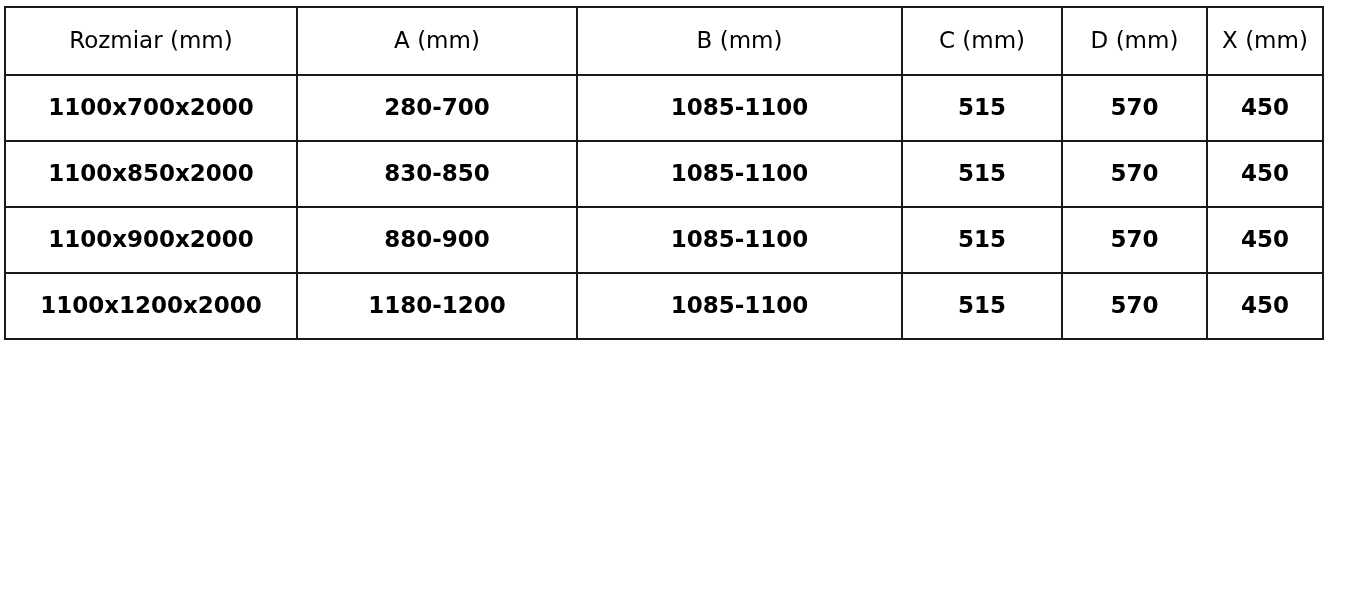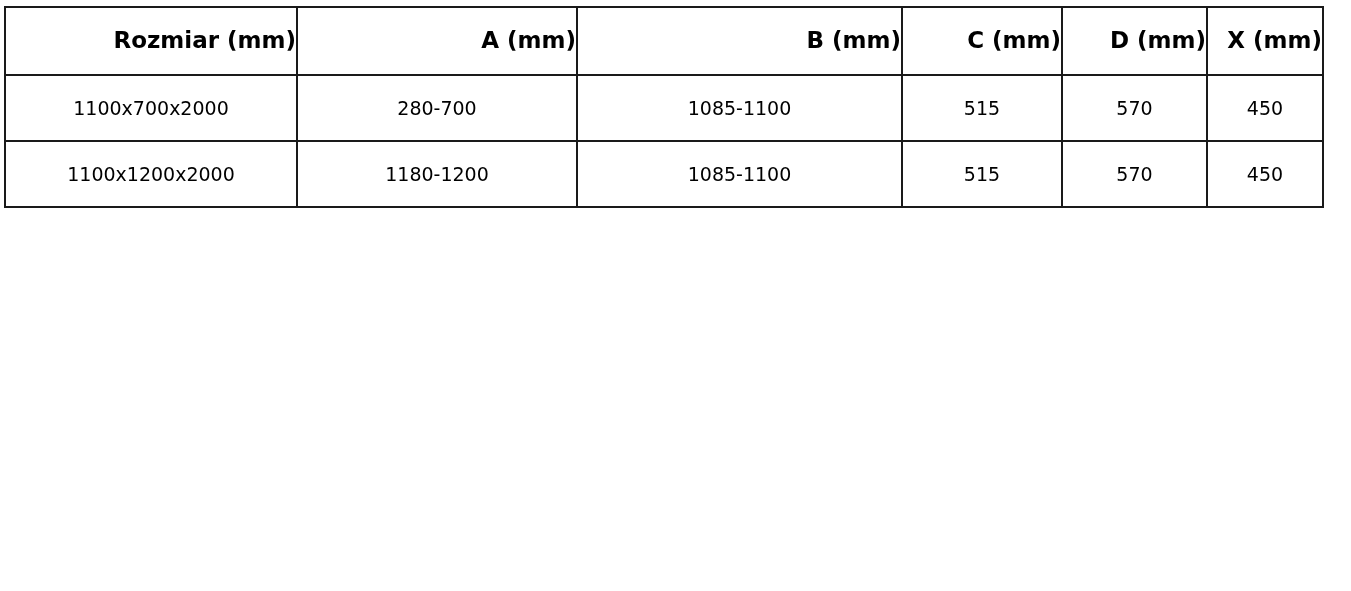--- a/index.html
+++ b/index.html
@@ -23,31 +23,31 @@
   table.spec-table {
     border-collapse: collapse;
     width: 1318px;
     table-layout: fixed;
   }
   table.spec-table th,
   table.spec-table td {
     border: 2px solid #1a1a1a;
     text-align: center;
     vertical-align: middle;
-    font-size: 19px;
+    font-size: 23px;
     line-height: 1.1;
     padding: 0;
     height: 64px;
     white-space: nowrap;
+    font-weight: bold;
   }
   table.spec-table th {
-    font-weight: bold;
+    font-weight: normal;
     height: 66px;
     font-size: 23px;
-    text-align: right;
   }
   col.c0 { width: 292px; }
   col.c1 { width: 280px; }
   col.c2 { width: 325px; }
   col.c3 { width: 160px; }
   col.c4 { width: 145px; }
   col.c5 { width: 116px; }
 </style>
 </head>
 <body>
@@ -75,20 +75,36 @@
     <tbody>
       <tr>
         <td>1100x700x2000</td>
         <td>280-700</td>
         <td>1085-1100</td>
         <td>515</td>
         <td>570</td>
         <td>450</td>
       </tr>
       <tr>
+        <td>1100x850x2000</td>
+        <td>830-850</td>
+        <td>1085-1100</td>
+        <td>515</td>
+        <td>570</td>
+        <td>450</td>
+      </tr>
+      <tr>
+        <td>1100x900x2000</td>
+        <td>880-900</td>
+        <td>1085-1100</td>
+        <td>515</td>
+        <td>570</td>
+        <td>450</td>
+      </tr>
+      <tr>
         <td>1100x1200x2000</td>
         <td>1180-1200</td>
         <td>1085-1100</td>
         <td>515</td>
         <td>570</td>
         <td>450</td>
       </tr>
     </tbody>
   </table>
 </div>

